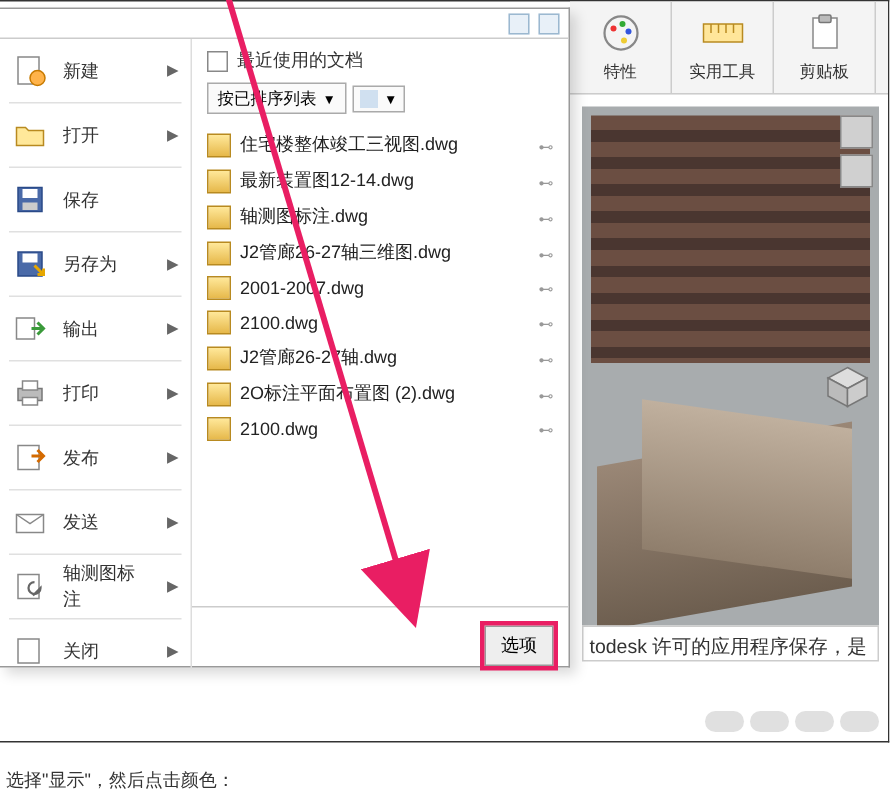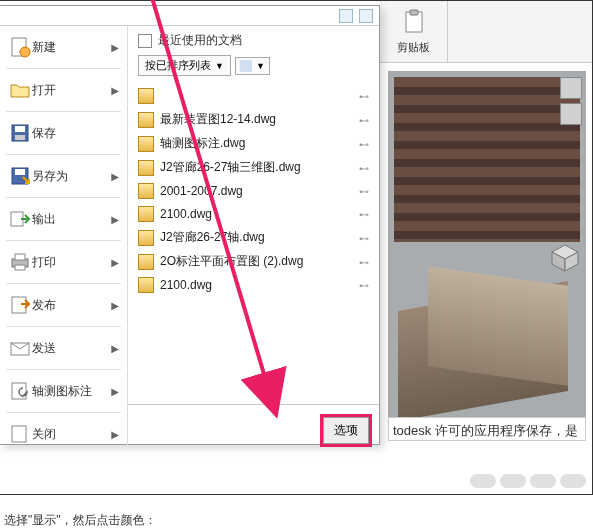--- a/index.html
+++ b/index.html
@@ -5,21 +5,21 @@
 * { margin:0; padding:0; box-sizing:border-box; font-family:"Microsoft YaHei",sans-serif; }
 body { background:#fff; width:593px; height:530px; position:relative; overflow:hidden; }
 .frame { position:absolute; left:0; top:0; width:593px; height:495px; border:1px solid #333; border-left:none; }
 .top-ribbon { position:absolute; top:0; left:380px; right:0; height:62px; background:#f4f4f4; border-bottom:1px solid #ccc; display:flex; }
 .rib-item { width:68px; display:flex; flex-direction:column; align-items:center; justify-content:center; font-size:11px; color:#333; border-right:1px solid #ccc; }
 .rib-ico { width:28px; height:28px; margin-bottom:4px; display:flex; align-items:center; justify-content:center; }
 .menu-panel { position:absolute; left:0; top:4px; width:380px; height:440px; background:#fff; border:1px solid #999; border-left:none; box-shadow:4px 4px 8px rgba(0,0,0,.15); }
 .menu-top { height:20px; border-bottom:1px solid #ccc; display:flex; align-items:center; padding:0 6px; gap:6px; }
 .tb-ico { width:14px; height:14px; background:#e8f0f8; border:1px solid #9bb8d0; }
 .left-col { position:absolute; left:0; top:20px; width:128px; height:420px; border-right:1px solid #ddd; }
-.menu-row { height:42px; display:flex; align-items:center; padding:0 8px; font-size:12px; color:#333; cursor:default; }
+.menu-row { height:42px; display:flex; align-items:center; padding:0 8px; font-size:12px; color:#333; gap:10px; cursor:default; }
 .m-ico { width:24px; height:24px; display:flex; align-items:center; justify-content:center; flex-shrink:0; }
 .m-arrow { margin-left:auto; color:#666; font-size:10px; }
 .sep { height:1px; background:#e0e0e0; margin:0 6px; }
 .right-col { position:absolute; left:128px; top:20px; right:0; height:380px; padding:6px 10px; }
 .rc-head { display:flex; align-items:center; gap:6px; font-size:12px; color:#333; margin-bottom:6px; }
 .rc-ctrl { display:flex; align-items:center; gap:4px; margin-bottom:10px; }
 .dd { border:1px solid #aaa; background:#fafafa; padding:2px 6px; font-size:11px; display:flex; align-items:center; gap:4px; }
 .doc-list { display:flex; flex-direction:column; gap:3px; }
 .doc-row { display:flex; align-items:center; gap:6px; font-size:12px; color:#222; padding:2px 0; }
 .doc-ico { width:16px; height:16px; background:linear-gradient(#ffe89a,#e6b84a); border:1px solid #b88a20; flex-shrink:0; }
@@ -42,20 +42,44 @@
 .blob span { width:26px; height:14px; background:#e0e0e0; border-radius:7px; }
 </style>
 </head>
 <body>
 
 <div class="frame">
 
   <div class="top-ribbon">
     <div class="rib-item">
       <div class="rib-ico">
+        <svg width="26" height="26" viewBox="0 0 26 26">
+            <circle cx="13" cy="13" r="11" fill="none" stroke="#888" stroke-width="1.5"></circle>
+            <circle cx="8" cy="10" r="2" fill="#e33"></circle>
+            <circle cx="14" cy="7" r="2" fill="#3a3"></circle>
+            <circle cx="18" cy="12" r="2" fill="#35d"></circle>
+            <circle cx="15" cy="18" r="2" fill="#ec3"></circle>
+          </svg>
+      </div>
+      <span>特性</span>
+    </div>
+    <div class="rib-item">
+      <div class="rib-ico">
+        <svg width="28" height="14">
+            <rect x="1" y="1" width="26" height="12" fill="#ffe69a" stroke="#b88a20"></rect>
+            <line x1="6" y1="1" x2="6" y2="7" stroke="#b88a20"></line>
+            <line x1="11" y1="1" x2="11" y2="7" stroke="#b88a20"></line>
+            <line x1="16" y1="1" x2="16" y2="7" stroke="#b88a20"></line>
+            <line x1="21" y1="1" x2="21" y2="7" stroke="#b88a20"></line>
+          </svg>
+      </div>
+      <span>实用工具</span>
+    </div>
+    <div class="rib-item">
+      <div class="rib-ico">
         <svg width="22" height="26">
             <rect x="3" y="3" width="16" height="20" fill="#fff" stroke="#888"></rect>
             <rect x="7" y="1" width="8" height="5" rx="1" fill="#bbb" stroke="#777"></rect>
           </svg>
       </div>
       <span>剪贴板</span>
     </div>
   </div>
 
   <div class="viewport">
@@ -207,20 +231,21 @@
           <span style="font-size:9px">▼</span>
         </div>
         <div class="dd" style="padding:2px 4px">
           <span style="width:12px;height:12px;background:#d0e0f0;display:inline-block"></span>
           <span style="font-size:9px">▼</span>
         </div>
       </div>
       <div class="doc-list">
         <div class="doc-row">
             <span class="doc-ico"></span>
+            <span>住宅楼整体竣工三视图.dwg</span>
             <span class="pin">⊷</span>
           </div>
         <div class="doc-row">
             <span class="doc-ico"></span>
             <span>最新装置图12-14.dwg</span>
             <span class="pin">⊷</span>
           </div>
         <div class="doc-row">
             <span class="doc-ico"></span>
             <span>轴测图标注.dwg</span>

